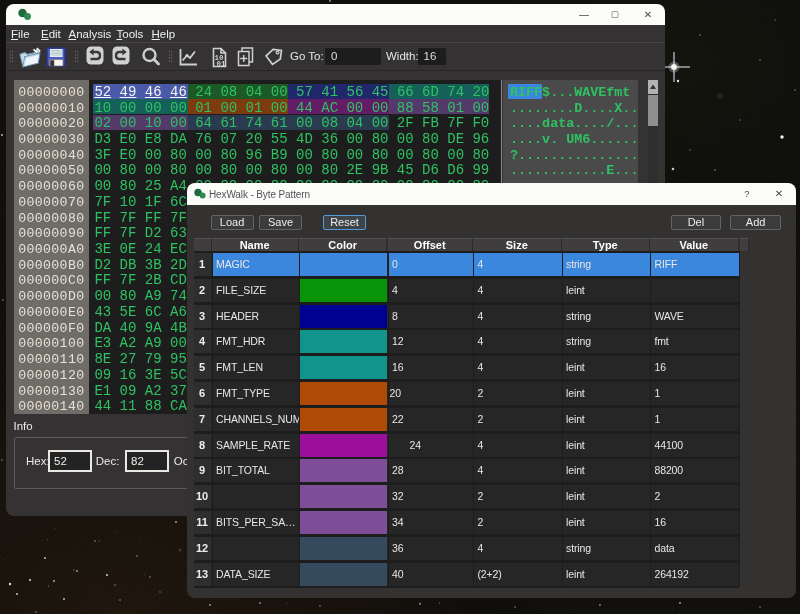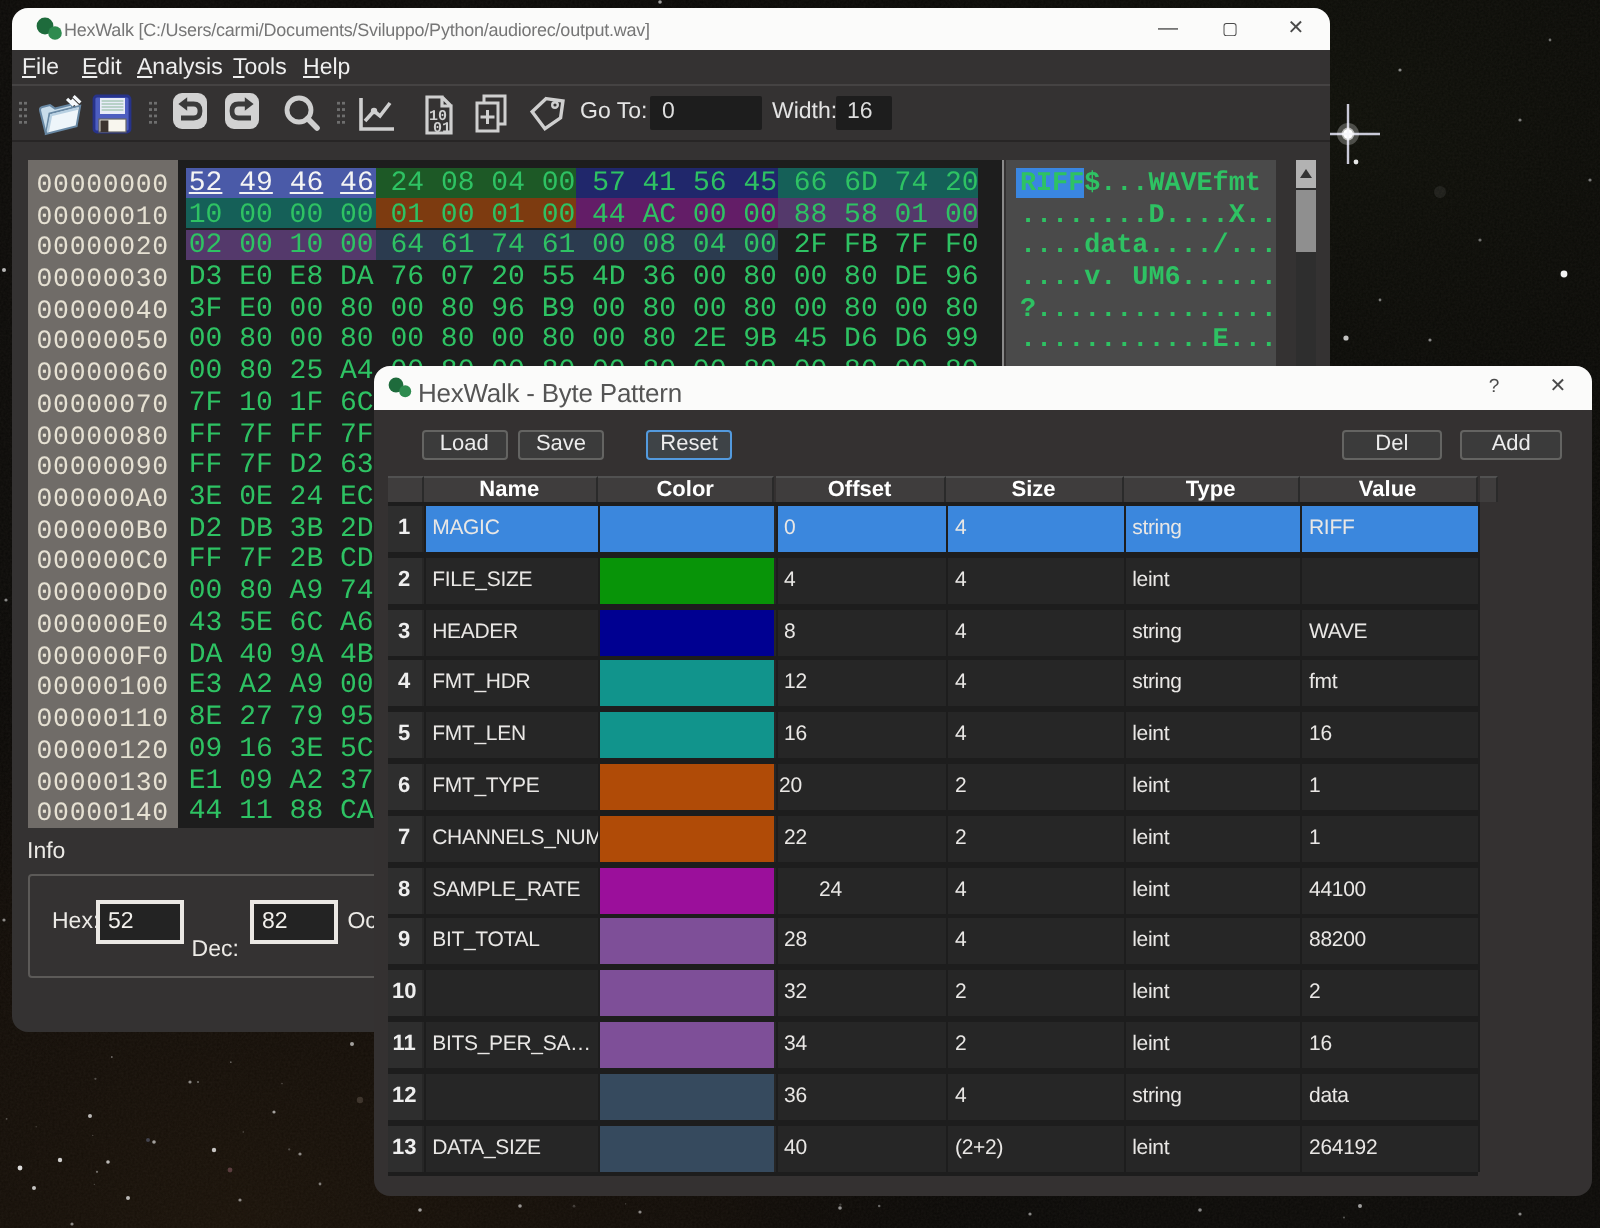--- a/index.html
+++ b/index.html
@@ -128,21 +128,20 @@
       </g>
       <circle cx="674" cy="67" r="5.5" fill="#fff" opacity="0.25"></circle>
       <circle cx="674" cy="67" r="3.2" fill="#fff" opacity="0.6"></circle>
     </svg>
 <div id="mw" class="abs">
 <div id="mwt" class="abs">
         <svg class="abs" style="left:12px;top:4px" width="14" height="13">
           <circle cx="4.5" cy="5" r="4.2" fill="#1e6b3c"></circle>
           <circle cx="9.5" cy="8.5" r="3.4" fill="#2e8b4f"></circle>
         </svg>
-        <span class="ttl">HexWalk [C:/Users/carmi/Documents/Sviluppo/Python/audiorec/output.wav]</span>
         <span class="wc" style="left:566px;width:24px">—</span>
         <span class="wc" style="left:597px;width:24px;font-size:8.5px">▢</span>
         <span class="wc" style="left:630px;width:24px">✕</span>
       </div>
 <div class="abs" style="left:0;top:21px;width:659px;height:18px;border-bottom:1px solid #454343">
 <span class="mi" style="left:5px"><u>F</u>ile</span>
 <span class="mi" style="left:35px"><u>E</u>dit</span>
 <span class="mi" style="left:62.5px"><u>A</u>nalysis</span>
 <span class="mi" style="left:110.5px"><u>T</u>ools</span>
 <span class="mi" style="left:145.5px"><u>H</u>elp</span>
@@ -275,32 +274,32 @@
 <div class="abs" style="left:641.5px;top:76px;width:10px;height:334px;background:#2e2e2e">
         <div class="abs" style="left:0;top:0;width:10px;height:14px;background:#b2b2b2"><svg width="10" height="14">
             <path d="M2 9 L5 4.5 L8 9 Z" fill="#333"></path>
           </svg></div>
         <div class="abs" style="left:0;top:14.5px;width:10px;height:31px;background:#8f8f8f"></div>
       </div>
 <span class="abs" style="left:7.5px;top:416px;font-size:11.5px;color:#eceae6">Info</span>
 <div class="abs gb" style="left:7.5px;top:433px;width:643px;height:52px"></div>
 <span class="abs" style="left:20px;top:451px;font-size:11.5px;color:#eceae6">Hex:</span>
 <div class="field" style="left:42px;top:446px;width:44px;height:22px">52</div>
-<span class="abs" style="left:89.8px;top:465px;font-size:11.5px;color:#eceae6">Dec:</span>
+<span class="abs" style="left:89.8px;top:451px;font-size:11.5px;color:#eceae6">Dec:</span>
 <div class="field" style="left:119px;top:446px;width:44px;height:22px">82</div>
 <span class="abs" style="left:167.7px;top:451px;font-size:11.5px;color:#eceae6">Oct:</span>
 <div class="field" style="left:196px;top:446px;width:44px;height:22px">122</div>
 </div>
 <div id="dlg" class="abs">
 <div id="dlgt" class="abs">
         <svg class="abs" style="left:7px;top:5px" width="13" height="12">
           <circle cx="4" cy="4.5" r="3.7" fill="#1e6b3c"></circle>
           <circle cx="8.6" cy="7.6" r="3" fill="#2e8b4f"></circle>
         </svg>
-        <span style="position:absolute;left:22px;top:6px;font-size:13px;letter-spacing:-0.12px;color:#555">HexWalk - Byte Pattern</span>
+        <span style="position:absolute;left:22px;top:6px;font-size:10px;letter-spacing:-0.12px;color:#555">HexWalk - Byte Pattern</span>
         <span class="wc" style="left:548px;width:24px;height:22px;line-height:22px;font-size:9.5px">?</span>
         <span class="wc" style="left:580px;width:24px;height:22px;line-height:22px">✕</span>
       </div>
 <div class="btn" style="left:23.6px;width:43px;">Load</div>
 <div class="btn" style="left:72px;width:43px;">Save</div>
 <div class="btn" style="left:135.8px;width:43.5px;border:1.5px solid #539ade;background:#3e4347;line-height:12px">Reset</div>
 <div class="btn" style="left:483.6px;width:50.7px;">Del</div>
 <div class="btn" style="left:543.3px;width:50.7px;">Add</div>
 <div class="th" style="left:6.6px;width:18.0px"></div>
 <div class="th" style="left:24.6px;width:87.1px">Name</div>

